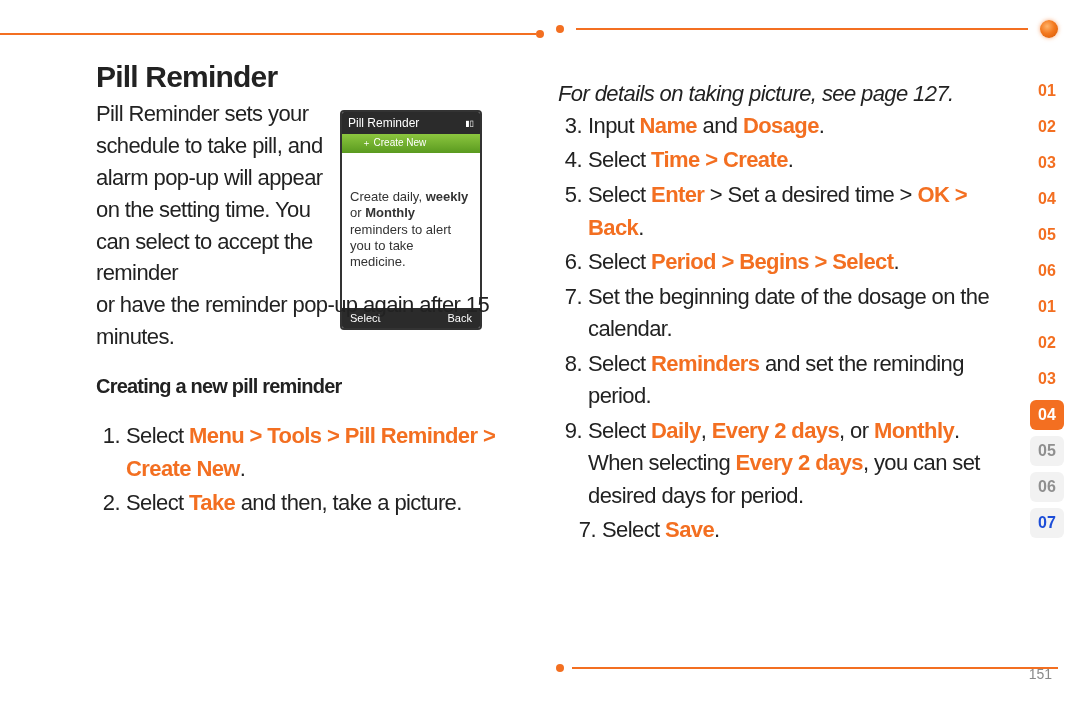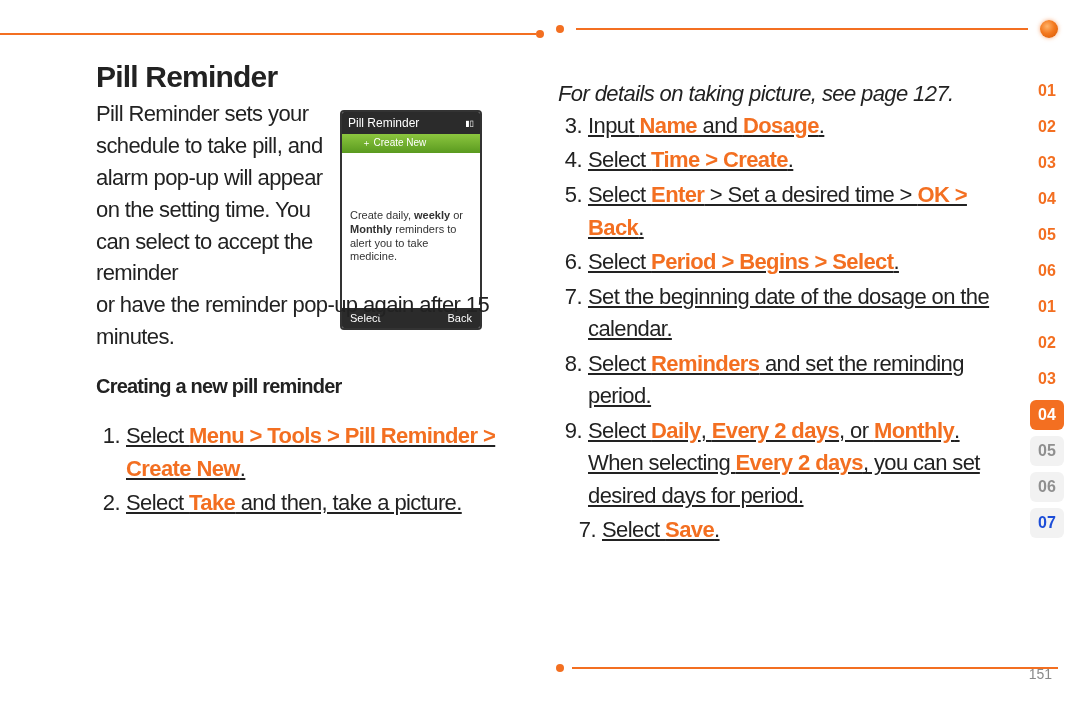--- a/index.html
+++ b/index.html
@@ -53,34 +53,34 @@
   }
 
   h1.title { font-size: 30px; font-weight: 700; letter-spacing: -0.8px; margin-bottom: 4px; }
   p.intro { font-size: 22px; line-height: 1.45; letter-spacing: -0.6px; }
   h2.sub { font-size: 20px; font-weight: 600; margin-top: 22px; margin-bottom: 22px; letter-spacing: -0.8px; }
 
   .steps { font-size: 22px; line-height: 1.48; letter-spacing: -0.6px; }
   .steps .row { display: flex; margin-bottom: 2px; }
   .steps .num { flex: 0 0 auto; width: 24px; text-align: right; margin-right: 6px; }
   .steps .numw { width: 38px; }
-  .steps .txt { flex: 1; text-decoration: underline; }
+  .steps .txt { flex: 1; }
   .o { color: #f36f21; font-weight: 600; }
   .it { font-style: italic; }
 
   
   .phone {
     position: absolute; left: 340px; top: 110px; width: 142px; height: 220px;
     border: 2px solid #333; border-radius: 4px; background: #fff; overflow: hidden;
     font-family: Arial, sans-serif;
   }
   .phone .pbar { background: #2b2b2b; color: #fff; font-size: 12px; padding: 4px 6px; display:flex; justify-content: space-between; align-items:center;}
   .phone .pnew { background: #6aa52a; background: linear-gradient(#8cc63f,#5a9a1f); color: #fff; font-size: 10px; padding: 3px 20px; }
   .phone .pnew::before { content: "＋ "; font-size: 9px; }
-  .phone .pbody { padding: 56px 8px 8px 8px; font-size: 11px; color: #333; line-height: 1.25; }
+  .phone .pbody { padding: 36px 8px 8px 8px; font-size: 13px; color: #333; line-height: 1.25; }
   .phone .pbody b { font-weight: 700; }
   .phone .pfoot { position: absolute; bottom: 0; left: 0; right: 0; background: #2b2b2b; color: #fff; font-size: 11px; padding: 4px 8px; display: flex; justify-content: space-between; }
 
   .intro-wrap { width: 240px; }
   .intro-full { width: 440px; }
 </style>
 </head>
 <body>
 
 <div class="top-rule"></div>

